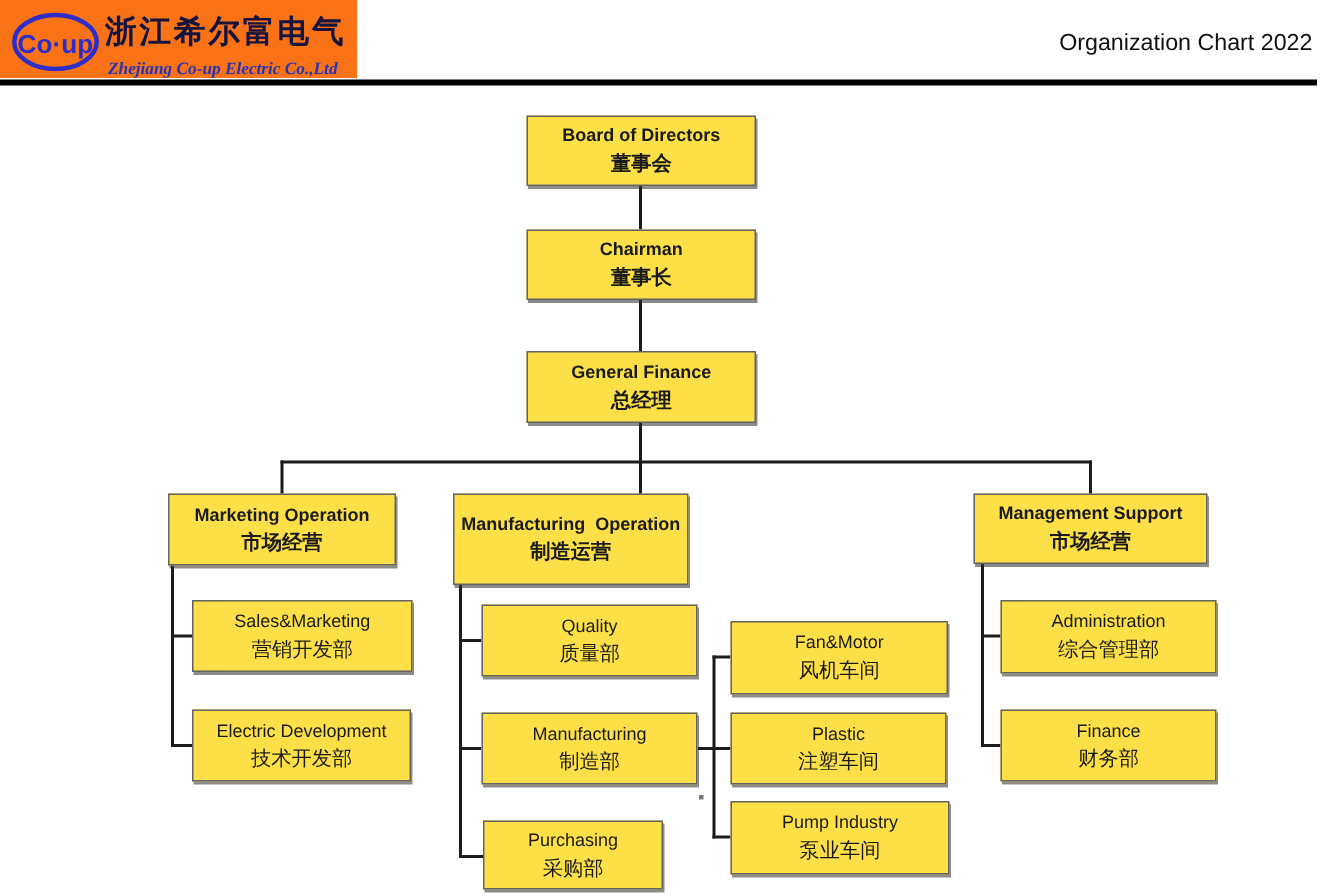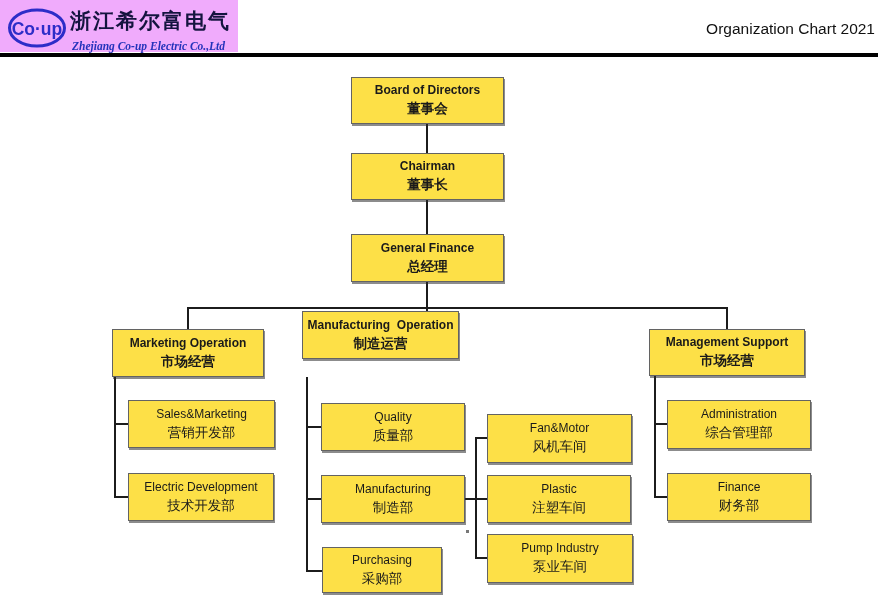--- a/index.html
+++ b/index.html
@@ -4,21 +4,21 @@
 <style>
   * { margin:0; padding:0; box-sizing:border-box; }
   body { background:#ffffff; font-family:"Liberation Sans", sans-serif; }
   .page {
     position:relative; width:883px; height:597px; background:#ffffff;
     overflow:hidden;
   }
   
   .logo-area {
     position:absolute; left:0; top:0; width:238px; height:52px;
-    background:#f0abfc;
+    background:#f97316;
   }
   .logo-oval-svg { position:absolute; left:7px; top:8px; }
   .company-cn {
     position:absolute; left:70px; top:7px; font-size:21px; font-weight:bold;
     color:#14143f; letter-spacing:2px; white-space:pre;
   }
   .company-en {
     position:absolute; left:72px; top:40px; font-size:11.5px; font-weight:bold;
     font-style:italic; color:#2433bb; font-family:"Liberation Serif", serif;
     white-space:pre;
@@ -52,21 +52,21 @@
 
   <div class="logo-area">
     <svg class="logo-oval-svg" width="60" height="41" viewBox="0 0 60 41">
       <ellipse cx="30" cy="20" rx="27.5" ry="18" fill="none" stroke="#2d2dc8" stroke-width="3"></ellipse>
       <text x="30" y="27" text-anchor="middle" font-size="17.5" font-weight="bold" fill="#2d2dc8" font-family="Liberation Sans, sans-serif">Co·up</text>
     </svg>
     <div class="company-cn">浙江希尔富电气</div>
     <div class="company-en">Zhejiang Co-up Electric Co.,Ltd</div>
   </div>
 
-  <div class="doc-title">Organization Chart 2021</div>
+  <div class="doc-title">Organization Chart 2022</div>
 
   <div class="header-divider"></div>
 
   <div class="line" style="left:426px;top:124px;width:2px;height:29px"></div>
   <div class="line" style="left:426px;top:200px;width:2px;height:34px"></div>
   <div class="line" style="left:426px;top:282px;width:2px;height:48px"></div>
   <div class="line" style="left:187px;top:307px;width:541px;height:2px"></div>
   <div class="line" style="left:187px;top:307px;width:2px;height:23px"></div>
   <div class="line" style="left:726px;top:307px;width:2px;height:23px"></div>
 
@@ -100,21 +100,21 @@
   </div>
   <div class="node lvl-top" style="left:351px;top:234px;width:153px;height:48px">
     <div class="en">General Finance</div>
     <div class="cn">总经理</div>
   </div>
 
   <div class="node lvl-top" style="left:112px;top:329px;width:152px;height:48px">
     <div class="en">Marketing Operation</div>
     <div class="cn">市场经营</div>
   </div>
-  <div class="node lvl-top" style="left:302px;top:311px;width:157px;height:48px">
+  <div class="node lvl-top" style="left:302px;top:329px;width:157px;height:61px">
     <div class="en">Manufacturing  Operation</div>
     <div class="cn">制造运营</div>
   </div>
   <div class="node lvl-top" style="left:649px;top:329px;width:156px;height:47px">
     <div class="en">Management Support</div>
     <div class="cn">市场经营</div>
   </div>
 
   <div class="node" style="left:128px;top:400px;width:147px;height:48px">
     <div class="en">Sales&amp;Marketing</div>

